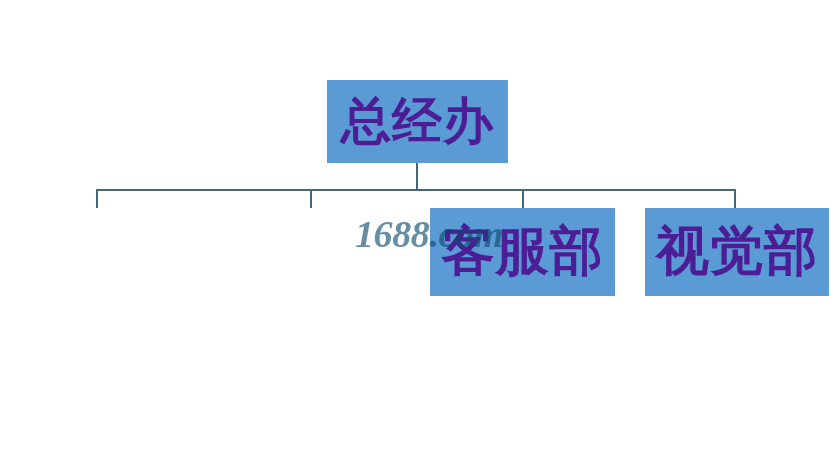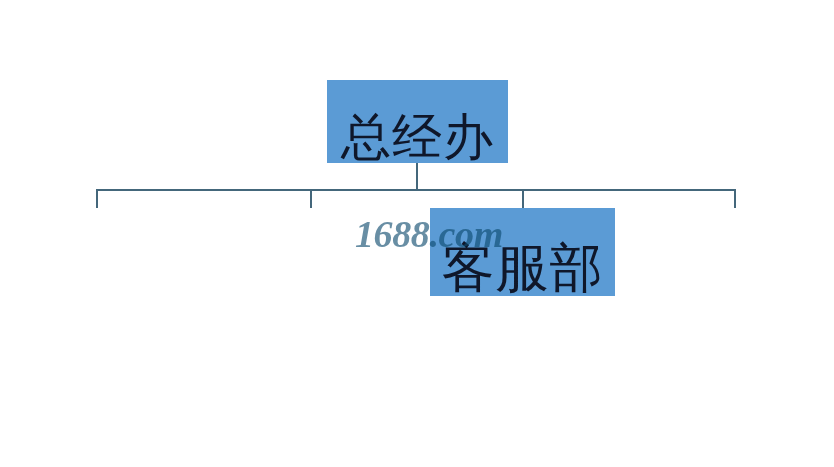--- a/index.html
+++ b/index.html
@@ -12,28 +12,28 @@
     width: 834px;
     height: 467px;
     background: #ffffff;
     overflow: hidden;
     font-family: "Liberation Serif", "DejaVu Serif", serif;
   }
 
   .node {
     position: absolute;
     background: #5B9BD5;
-    color: #0f172a;
+    color: #4c1d95;
     display: flex;
-    align-items: flex-end;
+    align-items: center;
     justify-content: center;
     box-sizing: border-box;
     line-height: 1;
     white-space: nowrap;
-    font-weight: 400;
+    font-weight: 700;
     letter-spacing: 0.02em;
     user-select: none;
   }
 
   .node-label {
     display: block;
     transform: translateY(-1px);
   }
 
   
@@ -118,16 +118,19 @@
   <div class="node" id="node-root">
     <span class="node-label">总经办</span>
   </div>
 
 
 
   <div class="node leaf" id="node-leaf-2">
     <span class="node-label">客服部</span>
   </div>
 
+  <div class="node leaf" id="node-leaf-3">
+    <span class="node-label">视觉部</span>
+  </div>
 
   <div id="watermark">1688.com</div>
 
 </div>
 
 </body></html>

